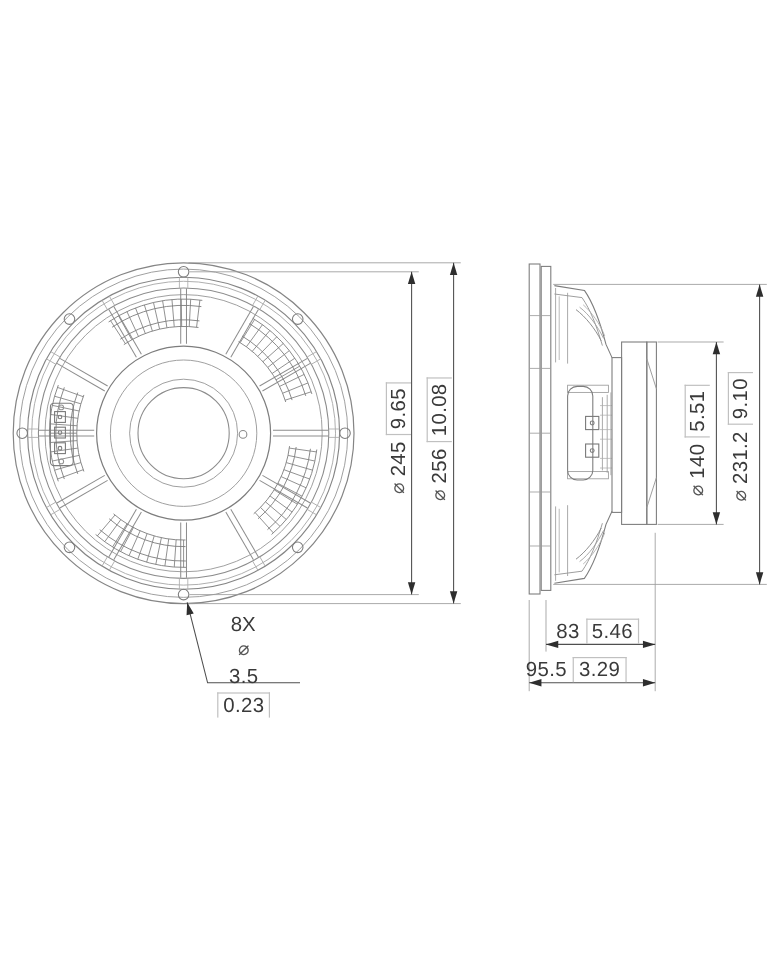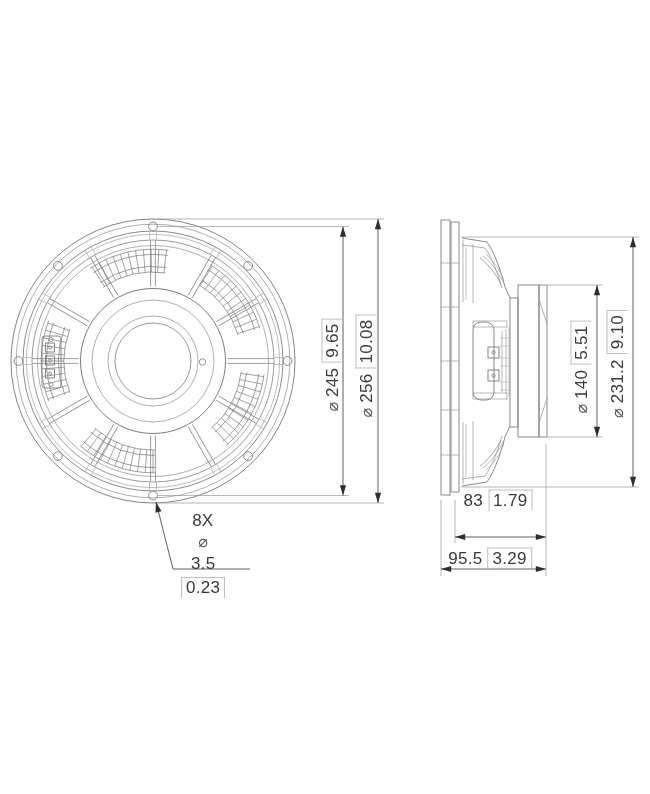--- a/index.html
+++ b/index.html
@@ -301,26 +301,26 @@
   <span class="metric">140</span>
   <span class="inch">5.51</span>
 </div>
 
 <div class="dim-label rot" style="left:617px;top:364px;">
   <span class="phi">⌀</span>
   <span class="metric">231.2</span>
   <span class="inch">9.10</span>
 </div>
 
-<div class="dim-label hor" style="left:498px;top:500px;">
+<div class="dim-label hor" style="left:498px;top:526px;">
   <span class="metric">83</span>
-  <span class="inch">1.79</span>
-</div>
-
-<div class="dim-label hor" style="left:490px;top:558px;">
+  <span class="inch">5.46</span>
+</div>
+
+<div class="dim-label hor" style="left:480px;top:558px;">
   <span class="metric">95.5</span>
   <span class="inch">3.29</span>
 </div>
 
 <div class="dim-label anchor-left" style="left:181px;top:555px;">
   <span class="count">8X</span>
   <span class="phi">⌀</span>
   <span class="metric">3.5</span>
   <span class="inch">0.23</span>
 </div>

